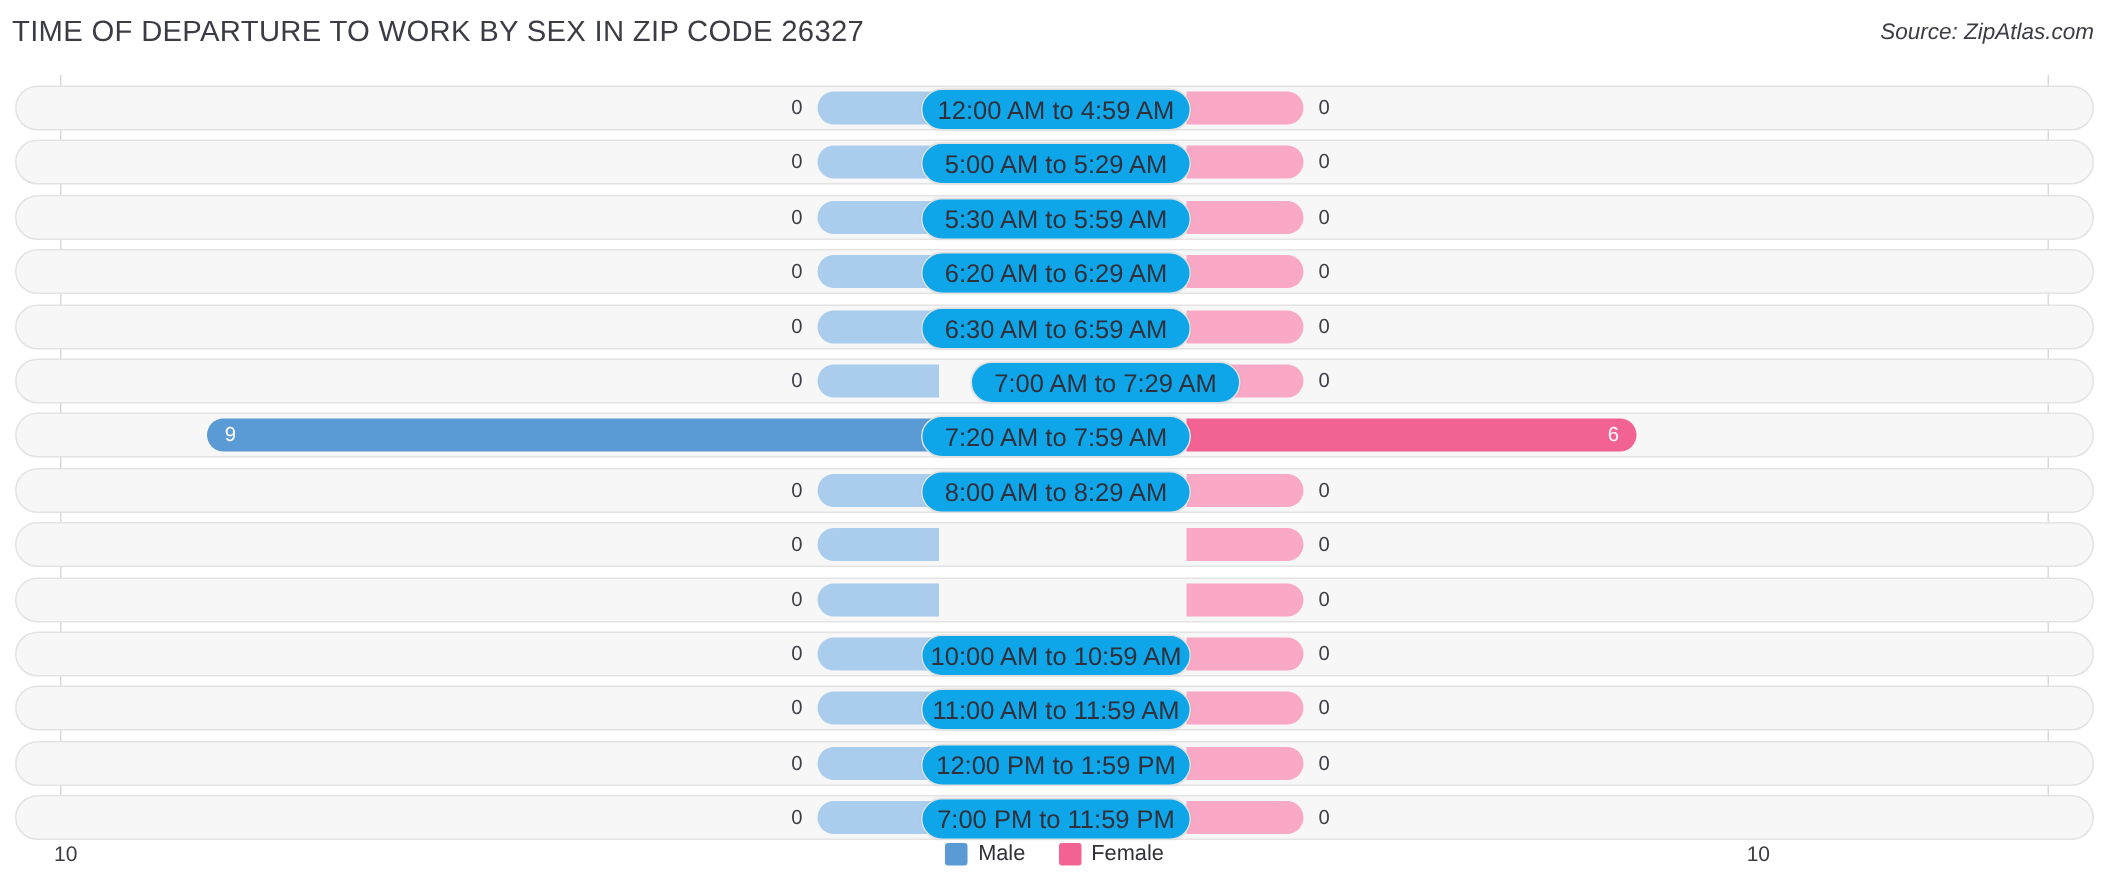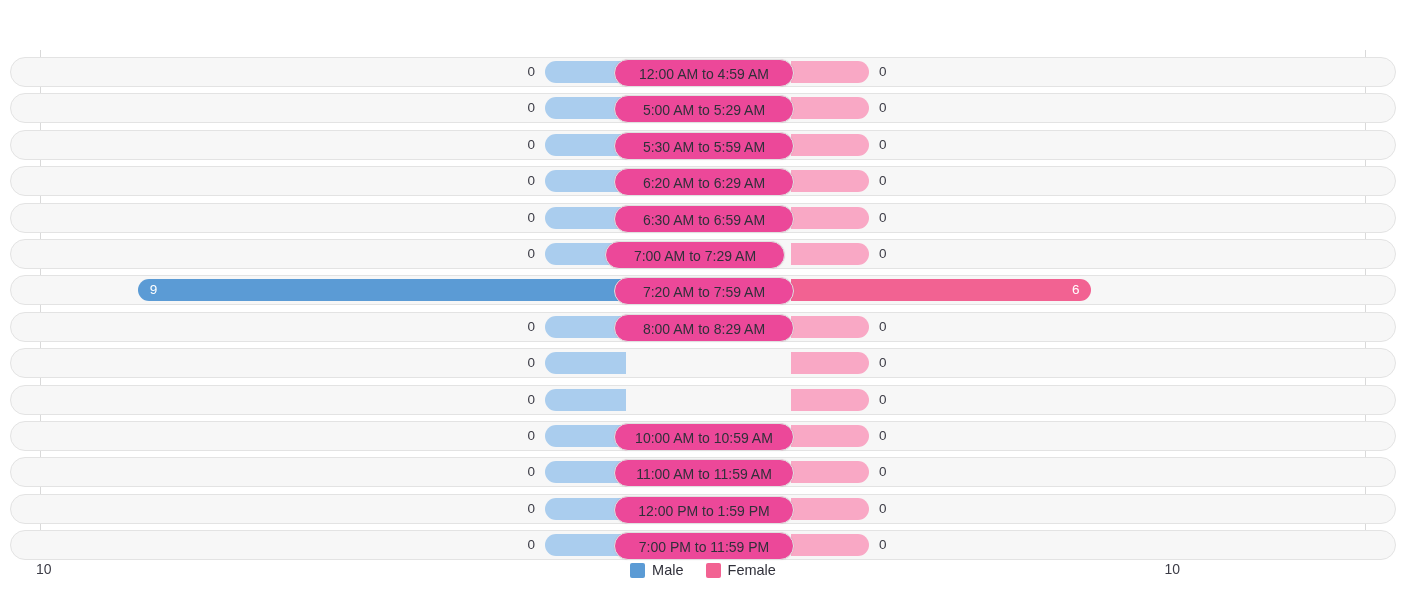--- a/index.html
+++ b/index.html
@@ -120,25 +120,25 @@
   .outside-value.left  { text-align: right; }
   .outside-value.right { text-align: left; }
 
   
   .cat-pill {
     position: absolute;
     top: 1px;
     height: 28px;
     line-height: 28px;
     box-sizing: border-box;
-    background: #ec4899;
+    background: #0ea5e9;
     border: 1px solid #e0e0e0;
     border-radius: 14px;
     text-align: center;
-    font-size: 14px;
+    font-size: 17px;
     color: #30303a;
     white-space: nowrap;
     box-shadow: 0 0 2px rgba(0,0,0,0.07);
   }
 
   
   .footer {
     position: absolute;
     left: 0;
     top: 556px;
@@ -181,20 +181,24 @@
   .legend-text {
     display: inline-block;
     vertical-align: middle;
   }
 </style>
 </head>
 <body>
 
 <div id="page">
 
+  <div class="header">
+    <div class="chart-title">TIME OF DEPARTURE TO WORK BY SEX IN ZIP CODE 26327</div>
+    <div class="chart-source">Source: ZipAtlas.com</div>
+  </div>
 
   <div class="plot" id="plot">
     <div class="gridline left"></div>
     <div class="gridline right"></div>
 
   <div class="row" style="top: 7px;">
         <div class="bar male" style="left: 534px; width: 81px;"></div>
         <div class="outside-value left" style="left: 478px; width: 46px;">0</div>
         <div class="bar female" style="left: 780px; width: 78px;"></div>
         <div class="outside-value right" style="left: 868px; width: 46px;">0</div>
@@ -226,21 +230,21 @@
         <div class="outside-value left" style="left: 478px; width: 46px;">0</div>
         <div class="bar female" style="left: 780px; width: 78px;"></div>
         <div class="outside-value right" style="left: 868px; width: 46px;">0</div>
         <div class="cat-pill" style="left: 603px; width: 180px;">6:30 AM to 6:59 AM</div>
       </div>
       <div class="row" style="top: 189px;">
         <div class="bar male" style="left: 534px; width: 81px;"></div>
         <div class="outside-value left" style="left: 478px; width: 46px;">0</div>
         <div class="bar female" style="left: 780px; width: 78px;"></div>
         <div class="outside-value right" style="left: 868px; width: 46px;">0</div>
-        <div class="cat-pill" style="left: 594px; width: 180px;">7:00 AM to 7:29 AM</div>
+        <div class="cat-pill" style="left: 636px; width: 180px;">7:00 AM to 7:29 AM</div>
       </div>
       <div class="row" style="top: 225.4px;">
         <div class="bar male hi" style="left: 126.8px; width: 488.2px;">
           <span class="bar-value">9</span>
         </div>
         <div class="bar female hi" style="left: 780px; width: 300.4px;">
           <span class="bar-value">6</span>
         </div>
         <div class="cat-pill" style="left: 603px; width: 180px;">7:20 AM to 7:59 AM</div>
       </div>

